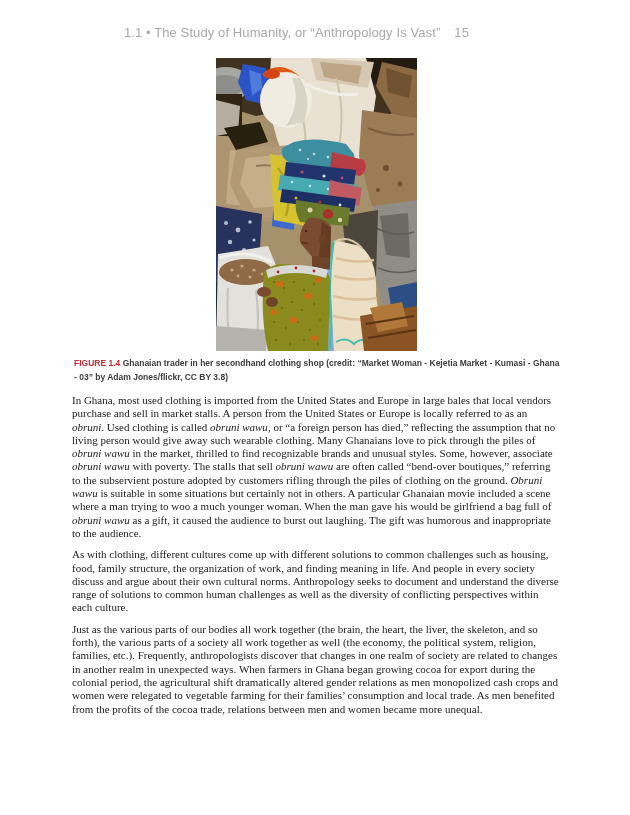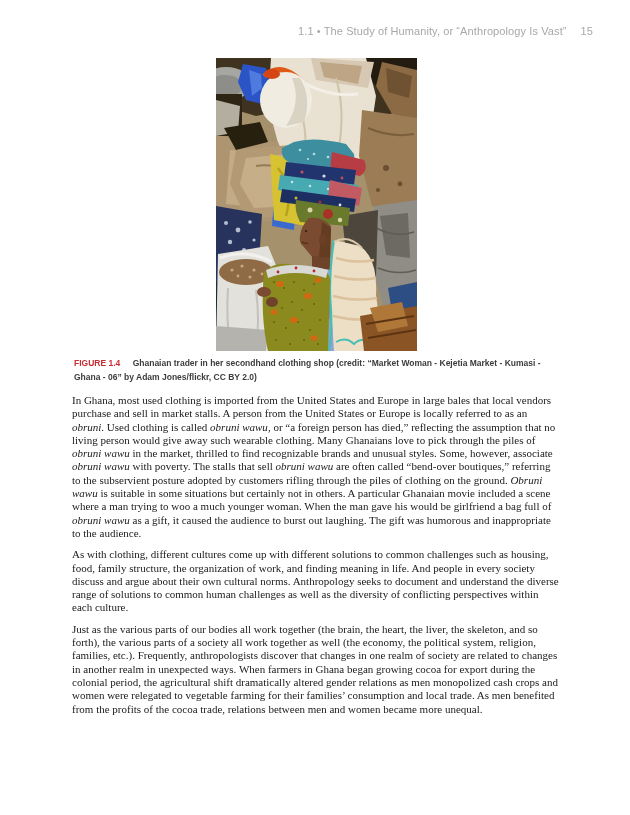--- a/index.html
+++ b/index.html
@@ -2,32 +2,32 @@
 <html><head>
 <meta charset="utf-8">
 <style>
   html,body{margin:0;padding:0;background:#ffffff;}
   .page{
     position:relative;width:630px;height:815px;background:#ffffff;overflow:hidden;
     font-family:"Liberation Serif",serif;color:#222222;
   }
   .running-header{
     position:absolute;top:25px;left:0;right:37px;
-    display:flex;justify-content:flex-end;align-items:baseline;gap:14px;
-    font-family:"Liberation Sans",sans-serif;font-size:11px;color:#a8a8a8;
+    display:flex;justify-content:center;align-items:baseline;gap:14px;
+    font-family:"Liberation Sans",sans-serif;font-size:13px;color:#a8a8a8;
     letter-spacing:.1px;
   }
   .figure-wrap{position:absolute;top:58px;left:216px;width:201px;height:293px;}
   .figure-wrap svg{display:block;}
   .figure-caption{
     position:absolute;top:357px;left:74px;width:486px;
     font-family:"Liberation Sans",sans-serif;font-size:8.5px;line-height:13.5px;
     color:#3c3c3c;font-weight:600;margin:0;
   }
-  .figure-label{color:#c52e33;font-weight:700;margin-right:10px;text-align:right;}
+  .figure-label{color:#c52e33;font-weight:700;margin-right:0;text-align:right;}
   .article-body{position:absolute;top:394px;left:72px;width:489px;}
   .body-paragraph{
     margin:0 0 8px 0;font-size:11px;line-height:13.3px;color:#202020;
     font-family:"Liberation Serif",serif;
   }
   .section-heading{
     margin:5px 0 8px 0;font-family:"Liberation Sans",sans-serif;
     font-size:12.5px;line-height:15px;font-weight:600;color:#2093d3;
   }
 </style>
@@ -227,21 +227,21 @@
 
       <path d="M144,258 L201,248 L201,293 L148,293 Z" fill="#8a5424"></path>
       <path d="M154,250 L186,244 L192,268 L162,274 Z" fill="#b07838"></path>
       <path d="M150,266 L198,258" stroke="#5c3413" stroke-width="2" fill="none"></path>
       <path d="M152,280 L200,272" stroke="#5c3413" stroke-width="2" fill="none"></path>
     </svg>
   </div>
 
   <p class="figure-caption">
     <span class="figure-label">FIGURE 1.4</span>
-    <span>Ghanaian trader in her secondhand clothing shop (credit: “Market Woman - Kejetia Market - Kumasi - Ghana - 06” by Adam Jones/flickr, CC BY 2.0)</span>
+    <span>Ghanaian trader in her secondhand clothing shop (credit: “Market Woman - Kejetia Market - Kumasi - Ghana - 03” by Adam Jones/flickr, CC BY 3.8)</span>
   </p>
 
   <div class="article-body">
       <p class="body-paragraph"><span>In Ghana, most used clothing is imported from the United States and Europe in large bales that local vendors purchase and sell in market stalls. A person from the United States or Europe is locally referred to as an </span><i>obruni</i><span>. Used clothing is called </span><i>obruni wawu</i><span>, or “a foreign person has died,” reflecting the assumption that no living person would give away such wearable clothing. Many Ghanaians love to pick through the piles of </span><i>obruni wawu</i><span> in the market, thrilled to find recognizable brands and unusual styles. Some, however, associate </span><i>obruni wawu</i><span> with poverty. The stalls that sell </span><i>obruni wawu</i><span> are often called “bend-over boutiques,” referring to the subservient posture adopted by customers rifling through the piles of clothing on the ground. </span><i>Obruni wawu</i><span> is suitable in some situations but certainly not in others. A particular Ghanaian movie included a scene where a man trying to woo a much younger woman. When the man gave his would be girlfriend a bag full of </span><i>obruni wawu</i><span> as a gift, it caused the audience to burst out laughing. The gift was humorous and inappropriate to the audience.</span></p>
       <p class="body-paragraph"><span>As with clothing, different cultures come up with different solutions to common challenges such as housing, food, family structure, the organization of work, and finding meaning in life. And people in every society discuss and argue about their own cultural norms. Anthropology seeks to document and understand the diverse range of solutions to common human challenges as well as the diversity of conflicting perspectives within each culture.</span></p>
       <p class="body-paragraph"><span>Just as the various parts of our bodies all work together (the brain, the heart, the liver, the skeleton, and so forth), the various parts of a society all work together as well (the economy, the political system, religion, families, etc.). Frequently, anthropologists discover that changes in one realm of society are related to changes in another realm in unexpected ways. When farmers in Ghana began growing cocoa for export during the colonial period, the agricultural shift dramatically altered gender relations as men monopolized cash crops and women were relegated to vegetable farming for their families’ consumption and local trade. As men benefited from the profits of the cocoa trade, relations between men and women became more unequal.</span></p>
     </div>
 
 </div>
 

